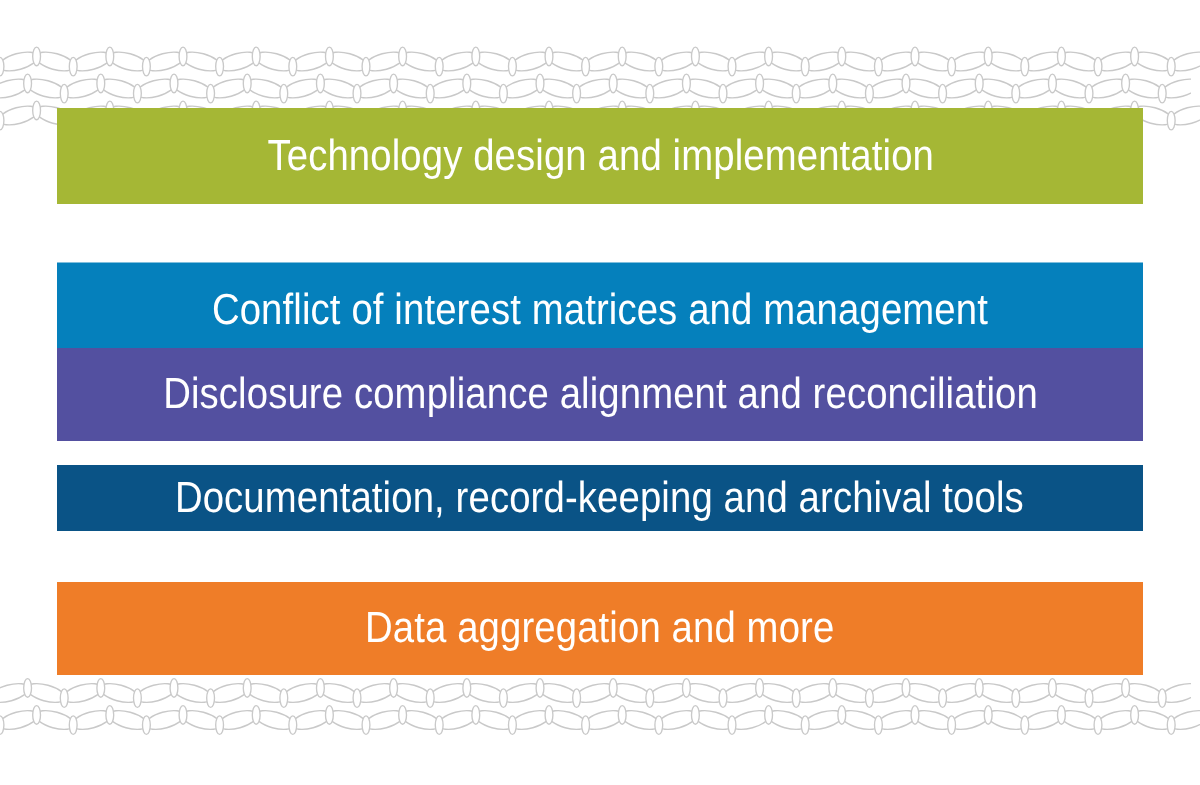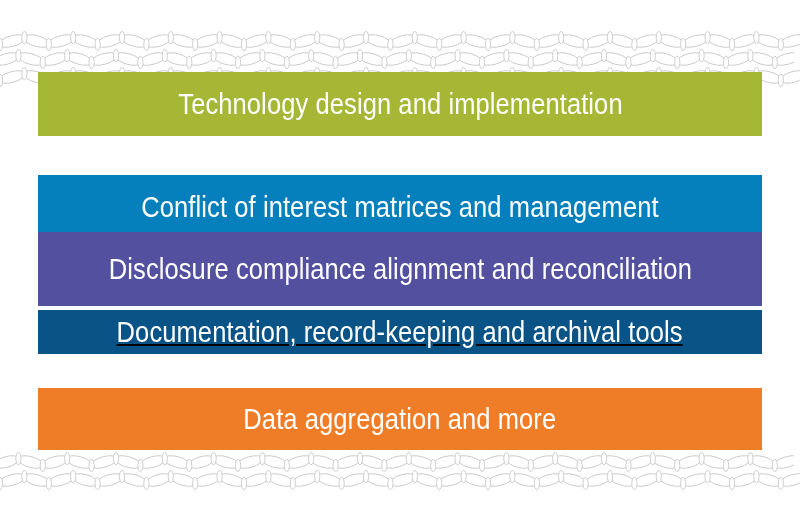--- a/index.html
+++ b/index.html
@@ -61,22 +61,22 @@
     letter-spacing: 0.1px;
     white-space: nowrap;
     transform: scaleX(0.88);
     transform-origin: center center;
     line-height: 1;
     text-align: center;
   }
 
   #bar-0 { top: 72px;  height: 64px; }
   #bar-1 { top: 151px; height: 65px; }
-  #bar-2 { top: 232px; height: 74px; }
-  #bar-3 { top: 310px; height: 44px; text-decoration: underline; }
+  #bar-2 { top: 232px; height: 62px; }
+  #bar-3 { top: 310px; height: 44px; }
   #bar-4 { top: 388px; height: 62px; }
 </style>
 </head>
 <body>
 
 <div id="slide">
 
   <div class="chain-band" id="chain-top-1" style="transform: translateX(0px);">
       <svg viewBox="0 0 800 26" width="800" height="26" xmlns="http://www.w3.org/2000/svg">
         <ellipse cx="-12.20" cy="13.00" rx="13.40" ry="5.35" fill="#ffffff" stroke="#c9c9c9" stroke-width="0.9" transform="rotate(15.57 -12.20 13.00)"></ellipse>

